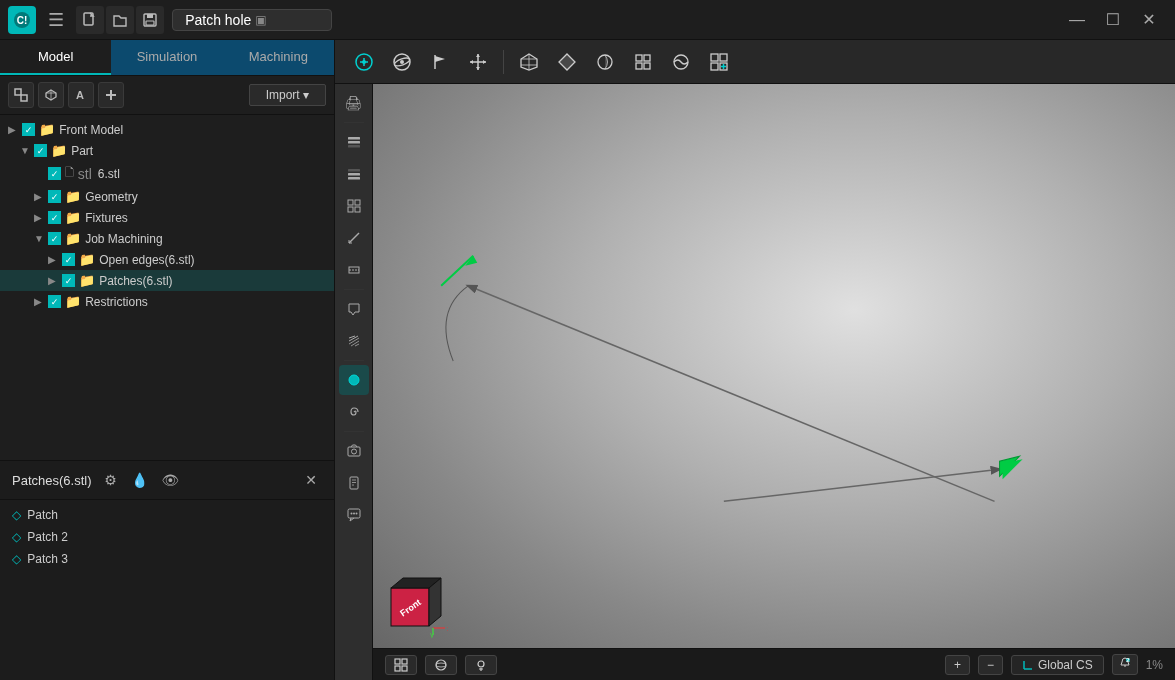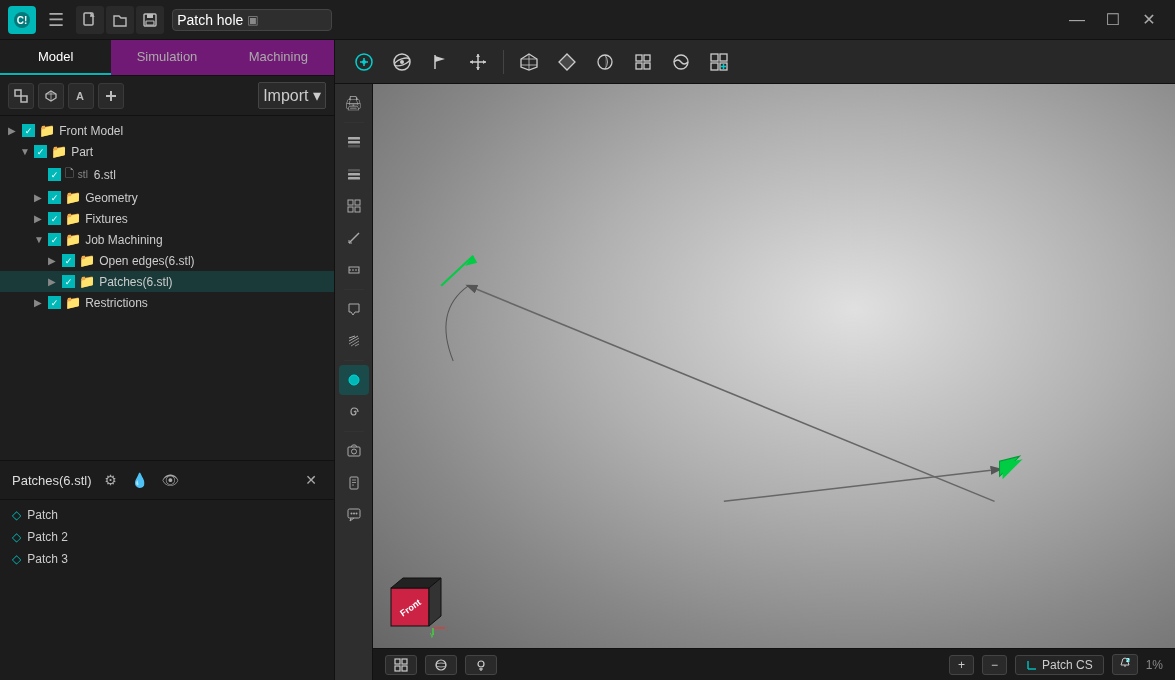--- a/index.html
+++ b/index.html
@@ -8,42 +8,42 @@
     
     #titlebar {
       display: flex; align-items: center; height: 40px;
       background: #1e1e1e; border-bottom: 1px solid #111;
       padding: 0 8px; gap: 8px; user-select: none;
     }
     #titlebar .app-logo { width: 28px; height: 28px; background: #00b8b8; border-radius: 4px; display: flex; align-items: center; justify-content: center; color: #fff; font-weight: bold; font-size: 11px; flex-shrink: 0; }
     #titlebar .menu-icon { font-size: 18px; color: #aaa; cursor: pointer; padding: 0 4px; }
     .title-btn-group { display: flex; gap: 2px; }
     .title-btn { width: 28px; height: 28px; background: #2a2a2a; border: none; border-radius: 3px; color: #bbb; cursor: pointer; display: flex; align-items: center; justify-content: center; font-size: 16px; }
-    #titlebar .title-input-wrap { display: flex; align-items: center; gap: 4px; background: #2e2e2e; border: 1px solid #444; border-radius: 4px; padding: 2px 4px; min-width: 160px; }
+    #titlebar .title-input-wrap { display: flex; align-items: center; gap: 4px; background: #2e2e2e; border: 1px solid #444; border-radius: 4px; padding: 2px 12px; min-width: 160px; }
     #titlebar .title-text { color: #fff; font-size: 14px; }
     #titlebar .title-icon { color: #888; font-size: 12px; }
     .titlebar-spacer { flex: 1; }
     .win-controls { display: flex; gap: 0; }
     .win-btn { width: 36px; height: 32px; background: transparent; border: none; color: #aaa; font-size: 16px; cursor: pointer; display: flex; align-items: center; justify-content: center; }
 
     
     #main { display: flex; width: 1175px; height: 640px; }
 
     
     #left-panel { width: 335px; flex-shrink: 0; background: #1e1e1e; display: flex; flex-direction: column; border-right: 1px solid #111; }
 
     
-    .panel-tabs { display: flex; background: #701a75; border-bottom: 1px solid #111; justify-content: space-between; }
+    .panel-tabs { display: flex; background: #0c4a6e; border-bottom: 1px solid #111; justify-content: space-between; }
     .panel-tab { flex: 1; text-align: center; padding: 9px 0; cursor: pointer; font-size: 13px; color: #aaa; border-bottom: 2px solid transparent; }
     .panel-tab.active { color: #fff; border-bottom: 2px solid #00b8b8; background: #1e1e1e; }
 
     
     .panel-toolbar { display: flex; align-items: center; padding: 6px 8px; gap: 4px; border-bottom: 1px solid #111; }
     .ptool-btn { width: 26px; height: 26px; background: #2a2a2a; border: 1px solid #3a3a3a; border-radius: 3px; color: #bbb; cursor: pointer; display: flex; align-items: center; justify-content: center; font-size: 14px; }
-    .panel-toolbar .import-btn { margin-left: auto; background: #2a2a2a; border: 1px solid #444; border-radius: 2px; color: #ccc; padding: 3px 4px; cursor: pointer; display: flex; align-items: center; gap: 3px; font-size: 16px; }
+    .panel-toolbar .import-btn { margin-left: auto; background: #2a2a2a; border: 1px solid #444; border-radius: 2px; color: #ccc; padding: 3px 16px; cursor: pointer; display: flex; align-items: center; gap: 3px; font-size: 12px; }
 
     
     .tree-area { flex: 1; overflow-y: auto; padding: 4px 0; }
     .tree-item { display: flex; align-items: center; padding: 3px 8px; cursor: pointer; gap: 4px; font-size: 12px; }
     .tree-item.selected { background: #1a3a3a; }
     .tree-item .chk { width: 13px; height: 13px; border: 1px solid #00b8b8; background: #00b8b8; display: flex; align-items: center; justify-content: center; flex-shrink: 0; }
     .tree-item .chk::after { content: '✓'; color: #fff; font-size: 9px; }
     .tree-item .folder-icon { color: #e8a020; font-size: 13px; }
     .tree-item .file-icon { color: #aaa; font-size: 11px; }
     .tree-item .label { flex: 1; }
@@ -189,21 +189,21 @@
         <span class="expand">▼</span>
         <div class="chk"></div>
         <span class="folder-icon">📁</span>
         <span class="label">Part</span>
       </div>
 
       <div class="tree-item indent2">
         <span class="expand">&nbsp;</span>
         <div class="chk"></div>
         <span class="file-icon">🗋</span>
-        <span style="font-size:10px;color:#888;margin-right:2px;">stl</span>
+        <span style="font-size:14px;color:#888;margin-right:2px;">stl</span>
         <span class="label">6.stl</span>
       </div>
 
       <div class="tree-item indent2">
         <span class="expand">▶</span>
         <div class="chk"></div>
         <span class="folder-icon">📁</span>
         <span class="label">Geometry</span>
       </div>
 
@@ -509,21 +509,21 @@
           </svg>
       </button>
       <div class="sb-spacer"></div>
       <button class="sb-btn">+</button>
       <button class="sb-btn">−</button>
       <div class="sb-cs">
         <svg width="12" height="12" viewBox="0 0 12 12" fill="none">
             <line x1="2" y1="10" x2="10" y2="10" stroke="#00b8b8" stroke-width="1.5"></line>
             <line x1="2" y1="10" x2="2" y2="2" stroke="#00b8b8" stroke-width="1.5"></line>
           </svg>
-        <span>Patch CS</span>
+        <span>Global CS</span>
       </div>
       <div class="sb-notif">
         <svg width="12" height="12" viewBox="0 0 12 12" fill="none">
             <path d="M6 1 Q9 1 9 5 L10 8 H2 L3 5 Q3 1 6 1Z" stroke="#ccc" stroke-width="1" fill="none"></path>
             <line x1="5" y1="9" x2="7" y2="9" stroke="#ccc" stroke-width="1"></line>
             <circle cx="9" cy="3" r="2" fill="#00b8b8"></circle>
             <text x="9" y="5" text-anchor="middle" fill="#fff" font-size="6" font-weight="bold">2</text>
           </svg>
       </div>
       <span class="sb-pct">1%</span>

